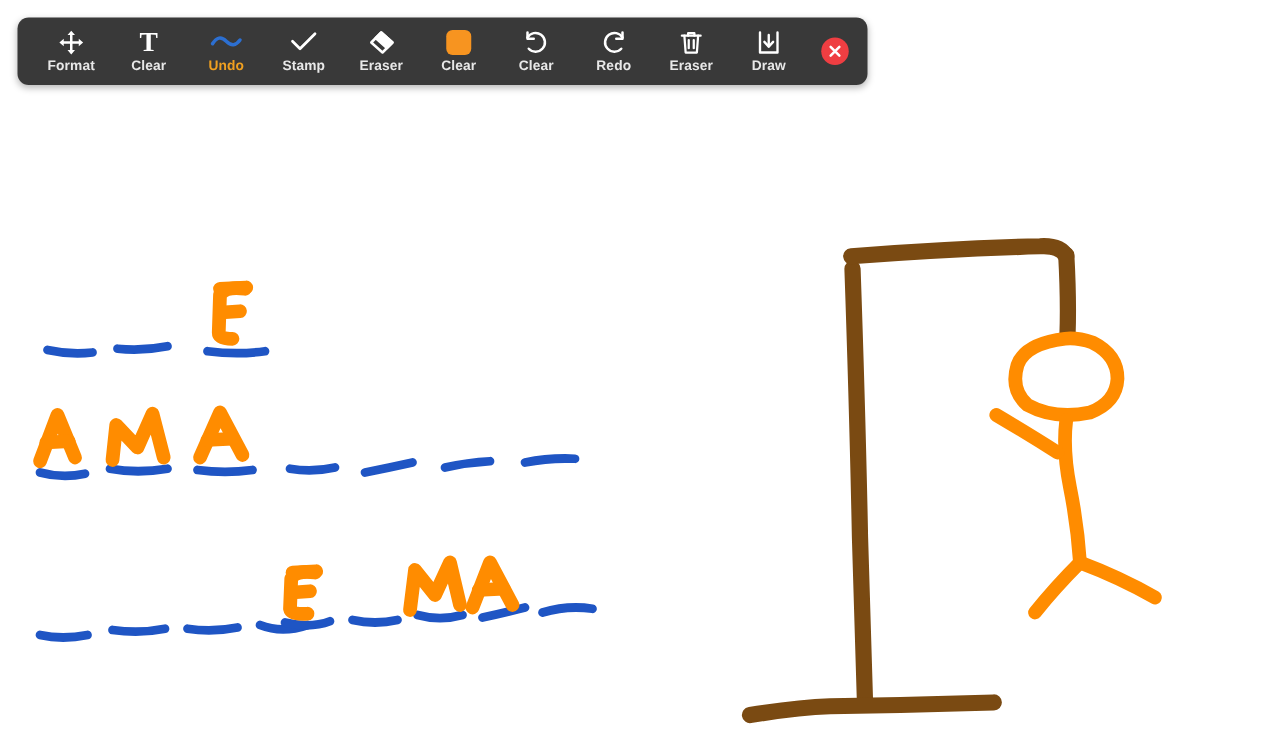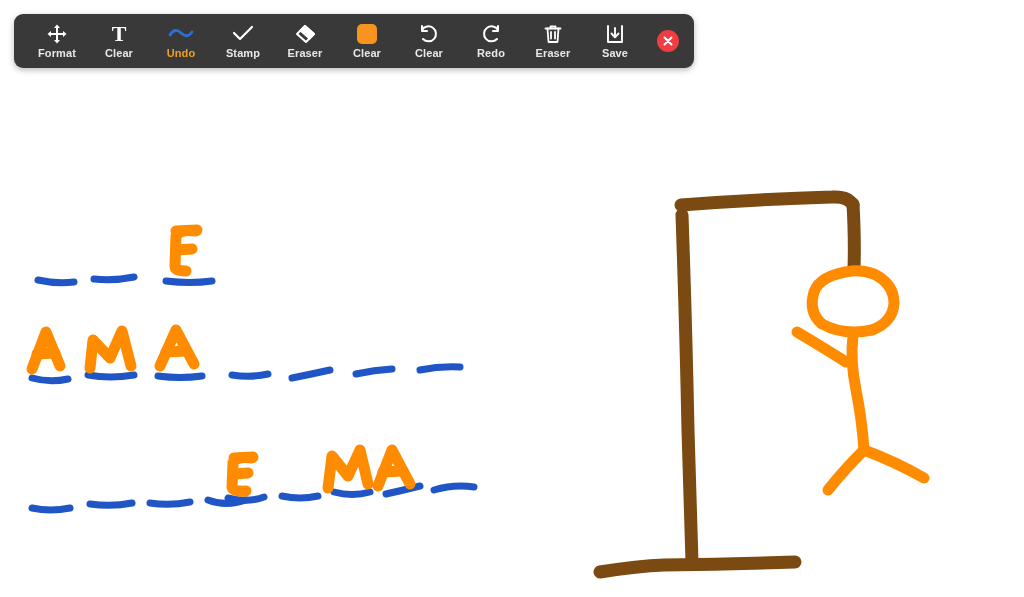--- a/index.html
+++ b/index.html
@@ -284,21 +284,21 @@
   </div>
 
   <div class="tool-item">
     <span class="tool-icon">
       <svg width="20" height="20" viewBox="0 0 20 20" fill="none" stroke="#ffffff" stroke-width="1.9" stroke-linecap="round" stroke-linejoin="round">
         <path d="M3 2 L3 18 L17 18 L17 2"></path>
         <path d="M10 4 L10 13"></path>
         <path d="M6.5 9.5 L10 13.3 L13.5 9.5"></path>
       </svg>
     </span>
-    <span class="tool-label">Save</span>
+    <span class="tool-label">Draw</span>
   </div>
 
   <div id="close-button">
     <span class="close-circle">
       <svg width="12" height="12" viewBox="0 0 12 12" fill="none" stroke="#ffffff" stroke-width="2" stroke-linecap="round">
         <path d="M2.5 2.5 L9.5 9.5 M9.5 2.5 L2.5 9.5"></path>
       </svg>
     </span>
   </div>
 </div>

